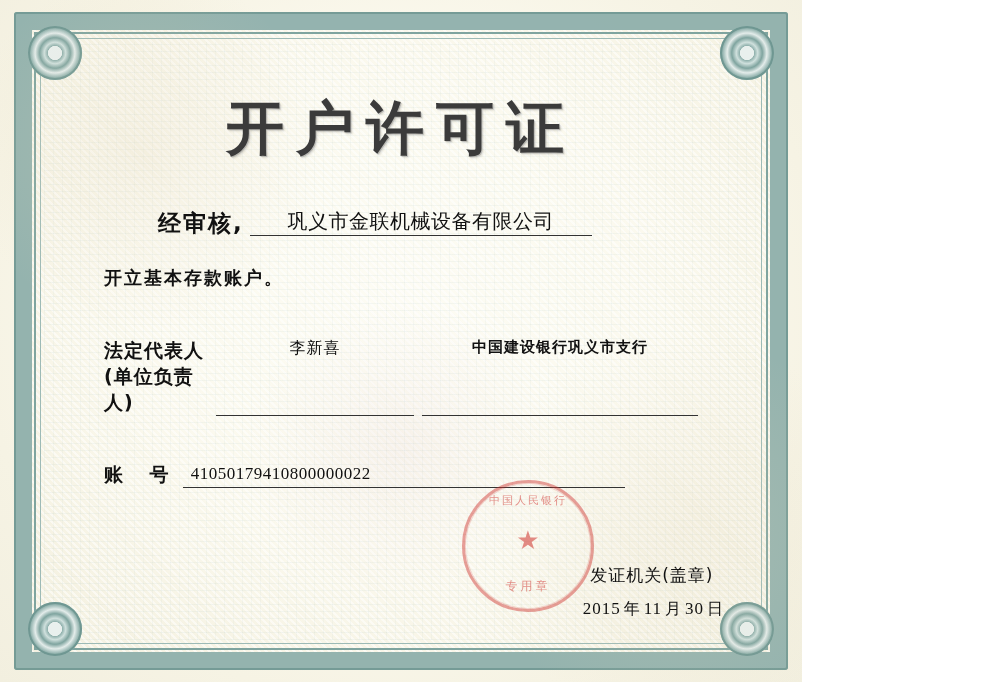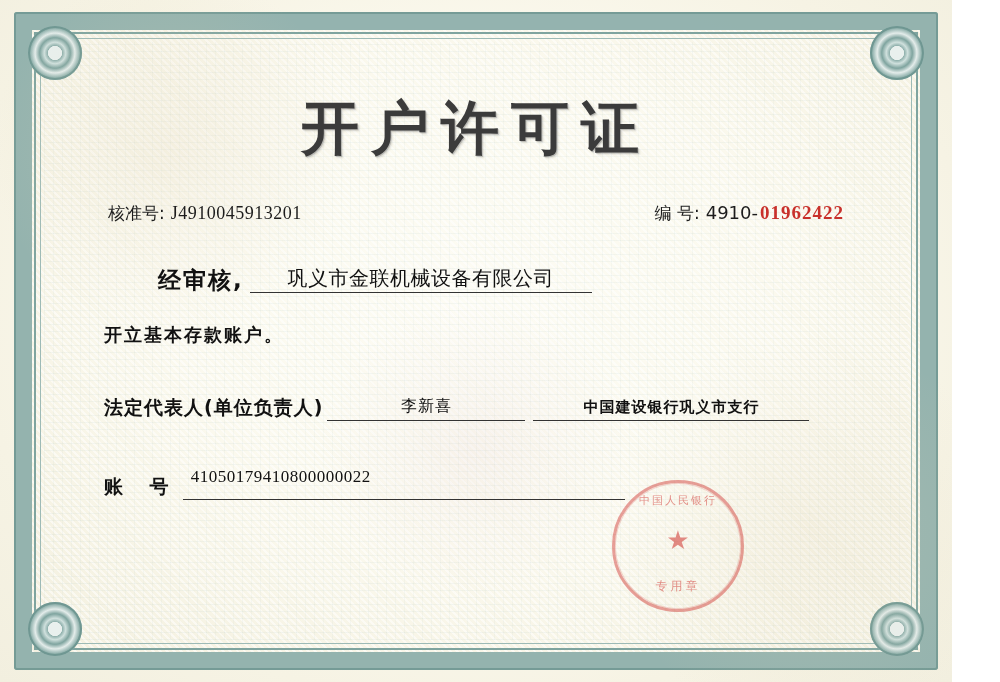--- a/index.html
+++ b/index.html
@@ -10,21 +10,21 @@
   body {
     width: 1000px;
     height: 682px;
     font-family: "Liberation Serif", "DejaVu Serif", serif;
     overflow: hidden;
   }
 
   
   .certificate {
     position: relative;
-    width: 952px;
+    width: 802px;
     height: 682px;
     background:
       radial-gradient(ellipse at 50% 45%, #fdfcf4 0%, #fbf9ee 45%, #f6f3e4 75%, #f2efdf 100%);
     box-sizing: border-box;
   }
 
   
   .border-outer {
     position: absolute;
     left: 14px; top: 12px; right: 14px; bottom: 12px;
@@ -184,21 +184,20 @@
     margin-top: 30px;
     font-size: 18px;
     font-weight: bold;
     letter-spacing: 2px;
   }
 
   .row-rep {
     margin-top: 48px;
     padding: 0 34px;
     display: flex;
-    align-items: flex-end;
     font-family: "DejaVu Sans", "Liberation Sans", sans-serif;
     font-size: 19px;
     font-weight: bold;
     letter-spacing: 1px;
     color: #111;
   }
   .rep-value {
     border-bottom: 1.2px solid #333;
     min-width: 190px;
     text-align: center;
@@ -230,21 +229,21 @@
     color: #111;
   }
   .acct-label { letter-spacing: 10px; }
   .acct-value {
     border-bottom: 1.2px solid #333;
     min-width: 430px;
     font-weight: normal;
     font-family: "Liberation Serif", serif;
     font-size: 17px;
     letter-spacing: 0.5px;
-    padding: 0 4px 12px 8px;
+    padding: 0 4px 3px 8px;
     margin-left: 4px;
   }
 
   .issuer-block {
     position: absolute;
     right: 78px;
     bottom: 62px;
     text-align: center;
     font-family: "DejaVu Sans", "Liberation Sans", sans-serif;
     color: #111;
@@ -321,30 +320,20 @@
   <div class="rosette bl"></div>
   <div class="rosette br"></div>
 
   <div class="paper-noise"></div>
   <div class="watermark"></div>
 
   <div class="content">
 
     <div class="doc-title">开户许可证</div>
 
-    <div class="row-approval">
-      <div>
-        <span class="label-cn">核准号:</span><span class="value-num">J4910045913201</span>
-      </div>
-      <div class="serial-wrap">
-        <span class="label-cn">编 号:</span>
-          <span class="serial-prefix">4910-</span>
-          <span class="serial-red">01962422</span>
-      </div>
-    </div>
 
     <div class="body-block">
       <div class="body-line">
         <span class="indent"></span>
         <span>经审核,</span>
         <span class="fill-underline">巩义市金联机械设备有限公司</span>
       </div>
       <div class="body-line2">开立基本存款账户。</div>
     </div>
 
@@ -360,14 +349,20 @@
     </div>
 
   </div>
 
   <div class="seal">
     <div class="seal-top-text">中国人民银行</div>
     <div class="seal-star">★</div>
     <div class="seal-bottom-text">专用章</div>
   </div>
 
+  <div class="issuer-block">
+    <div class="issuer-line">发证机关(盖章)</div>
+    <div class="issue-date">
+      <span class="num">2015</span><span>年</span><span class="num">11</span><span>月</span><span class="num">30</span><span>日</span>
+    </div>
+  </div>
 
 </div>
 
 </body></html>

